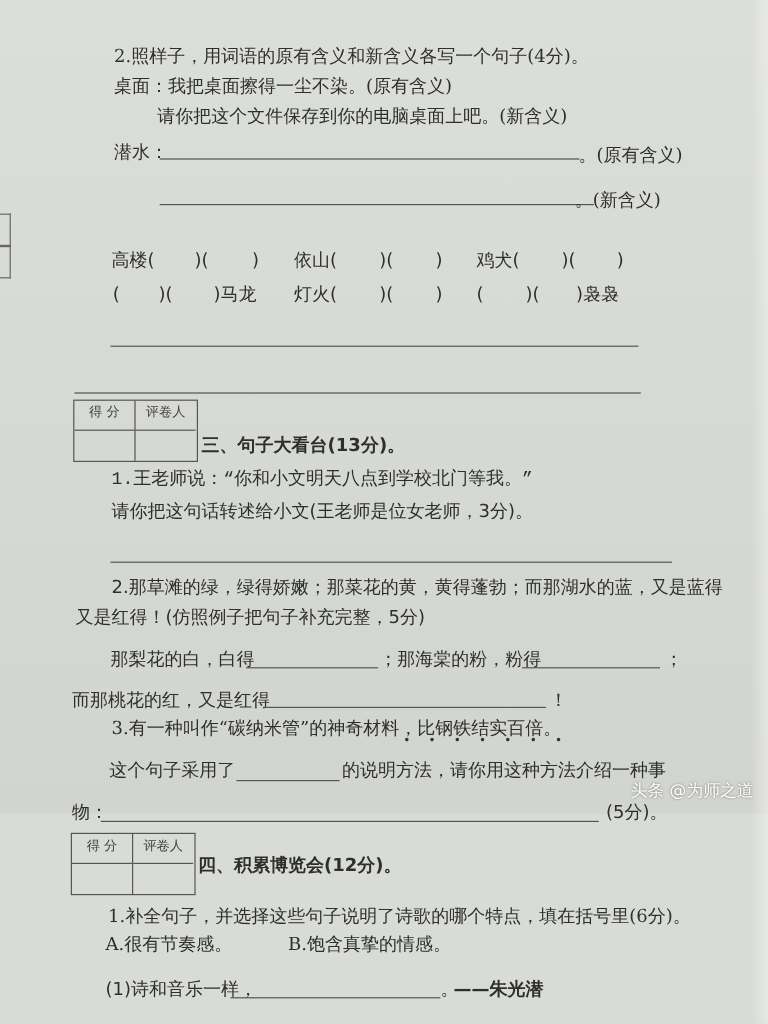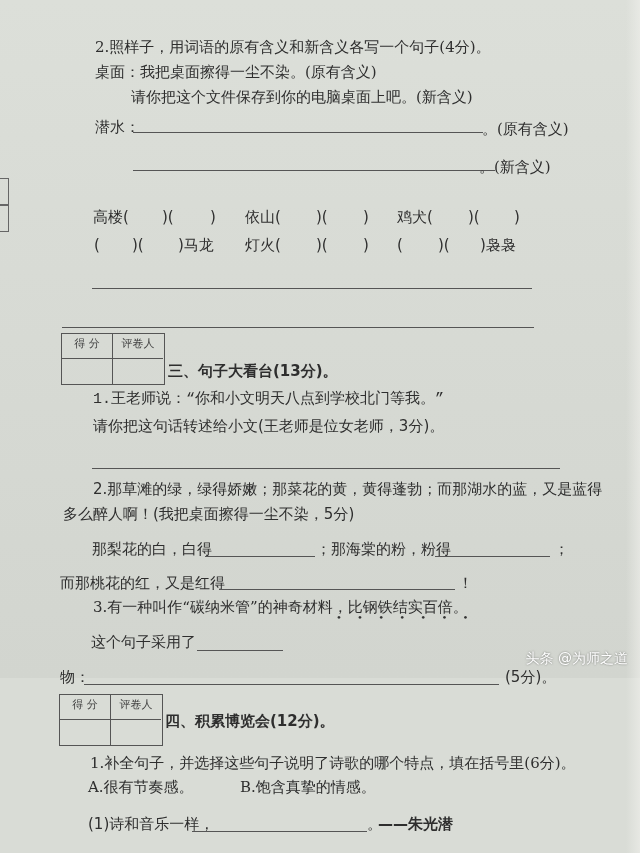--- a/index.html
+++ b/index.html
@@ -80,37 +80,38 @@
     <div class="cell" style="left:51px;top:0;width:50px;height:24px;border-right:none;">评卷人</div>
     <div class="cell" style="left:0;top:25px;width:50px;height:25px;border-bottom:none;"></div>
   </div>
   <div class="t sans bold" style="left:168px;top:362px;">三、句子大看台(13分)。</div>
 
   <div class="t sans" style="left:93px;top:391px;font-family:Liberation Mono, monospace;">1.王老师说：“你和小文明天八点到学校北门等我。”</div>
   <div class="t sans" style="left:93px;top:417px;">请你把这句话转述给小文(王老师是位女老师，3分)。</div>
   <div class="line" style="left:92px;top:468px;width:468px;"></div>
 
   <div class="t sans" style="left:93px;top:480px;">2.那草滩的绿，绿得娇嫩；那菜花的黄，黄得蓬勃；而那湖水的蓝，又是蓝得</div>
-  <div class="t sans" style="left:63px;top:505px;">多么醉人啊！(我把桌面擦得一尘不染，5分)</div>
+  <div class="t sans" style="left:63px;top:505px;">又是红得！(仿照例子把句子补充完整，5分)</div>
 
   <div class="t sans" style="left:92px;top:540px;">那梨花的白，白得</div>
   <div class="line" style="left:205px;top:556px;width:110px;"></div>
   <div class="t sans" style="left:316px;top:540px;">；那海棠的粉，粉得</div>
   <div class="line" style="left:435px;top:556px;width:115px;"></div>
   <div class="t sans" style="left:554px;top:540px;">；</div>
 
   <div class="t sans" style="left:60px;top:574px;">而那桃花的红，又是红得</div>
   <div class="line" style="left:220px;top:589px;width:235px;"></div>
   <div class="t sans" style="left:458px;top:574px;">！</div>
 
   <div class="t ser" style="left:93px;top:598px;">3.有一种叫作“碳纳米管”的神奇材料，比钢铁结实百倍。</div>
   <div class="dots" style="left:336px;top:612px;">• • • • • • •</div>
 
   <div class="t sans" style="left:91px;top:633px;">这个句子采用了</div>
   <div class="line" style="left:197px;top:650px;width:86px;"></div>
+  <div class="t sans" style="left:285px;top:633px;">的说明方法，请你用这种方法介绍一种事</div>
 
   <div class="t sans" style="left:60px;top:668px;">物：</div>
   <div class="line" style="left:84px;top:684px;width:415px;"></div>
   <div class="t sans" style="left:505px;top:668px;">(5分)。</div>
 
   <div class="scorebox" style="left:59px;top:694px;width:102px;height:50px;">
     <div class="cell" style="left:0;top:0;width:50px;height:24px;">得  分</div>
     <div class="cell" style="left:51px;top:0;width:50px;height:24px;border-right:none;">评卷人</div>
     <div class="cell" style="left:0;top:25px;width:50px;height:25px;border-bottom:none;"></div>
   </div>

